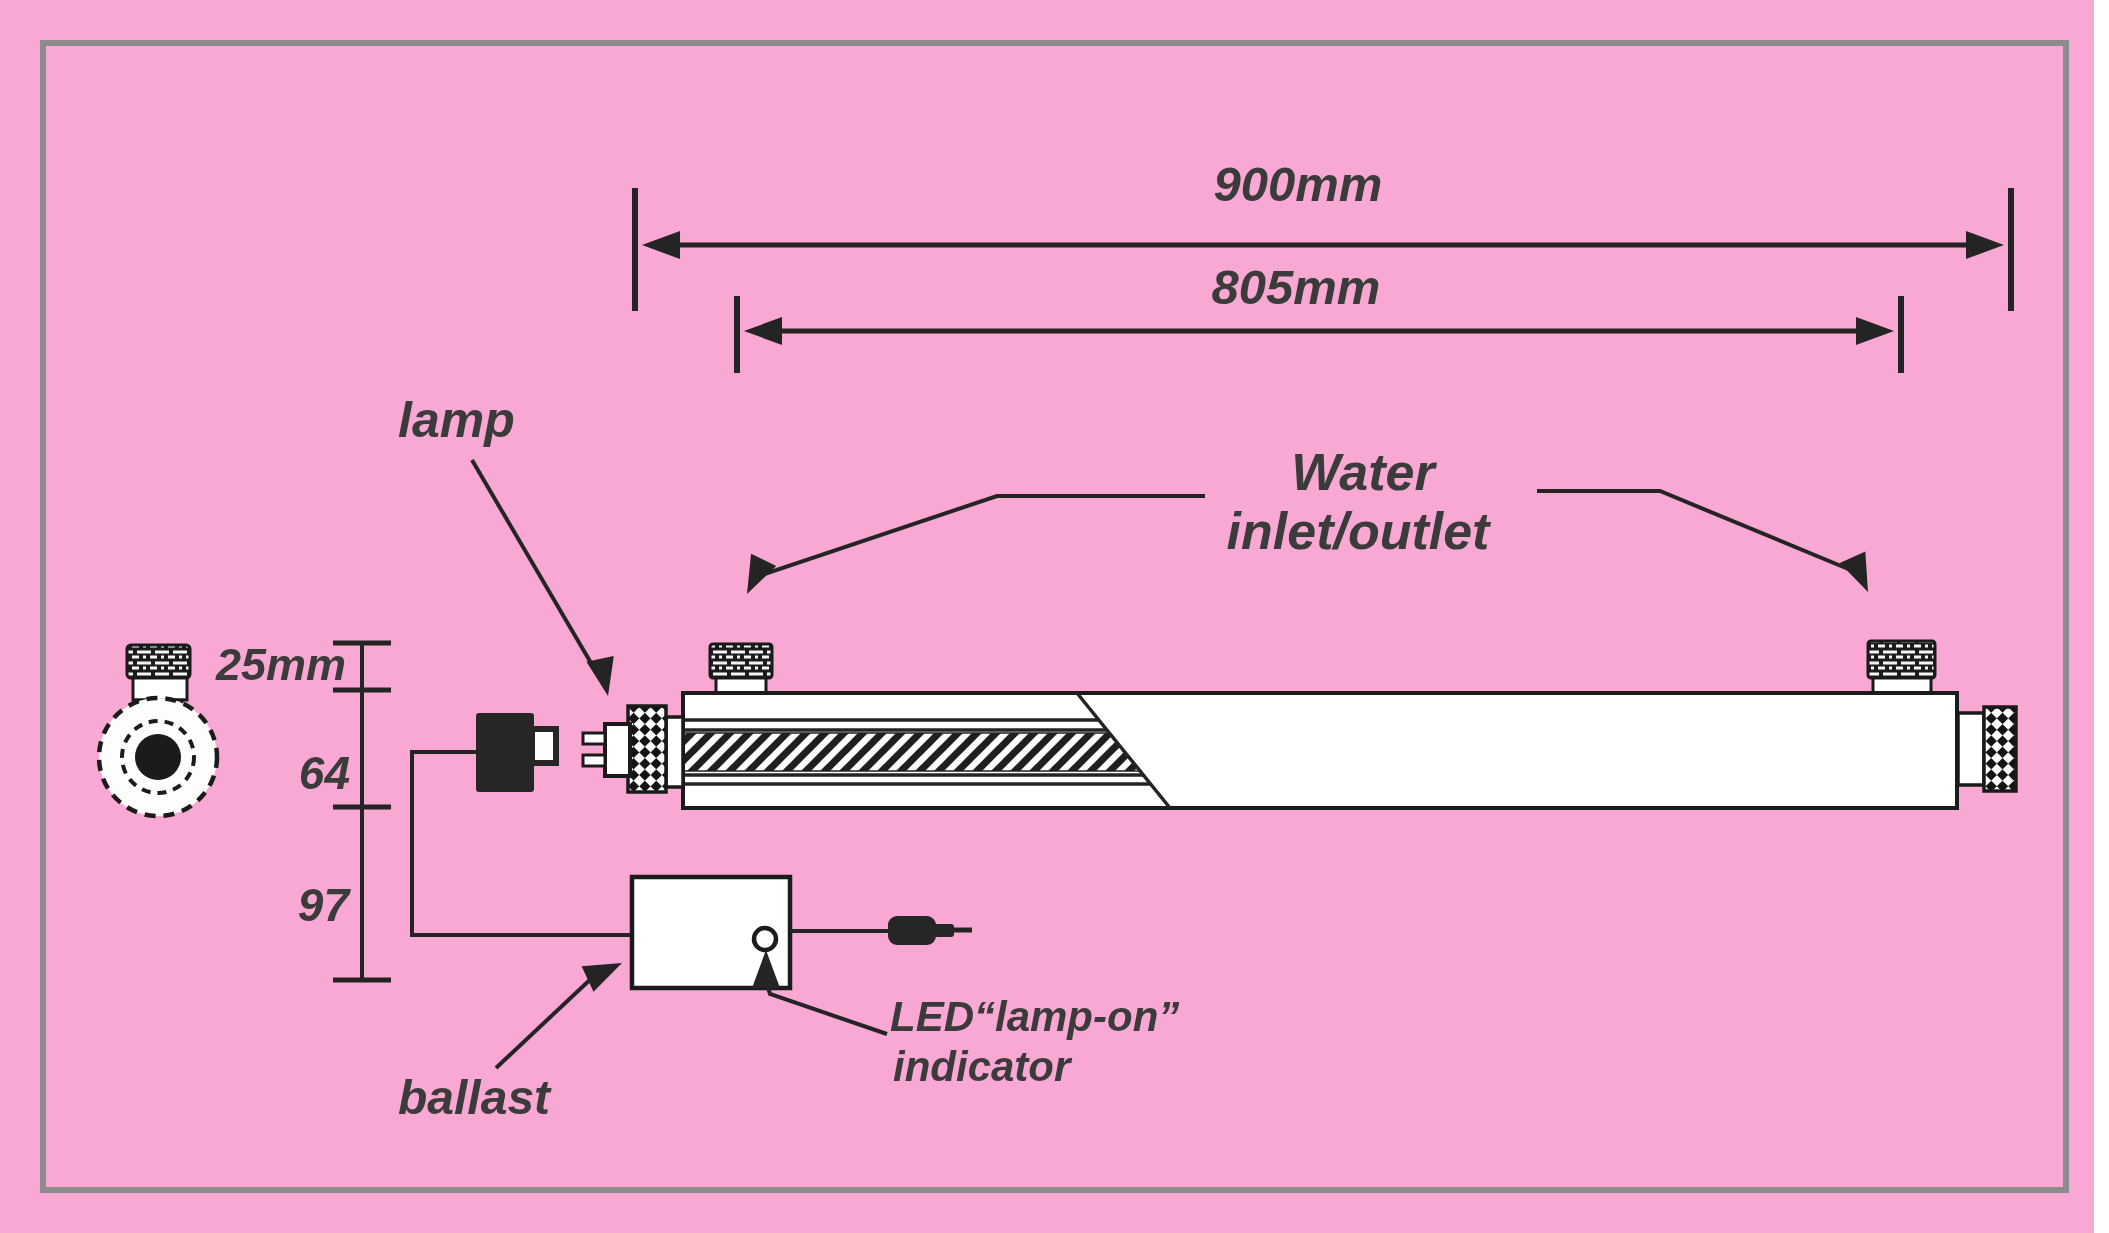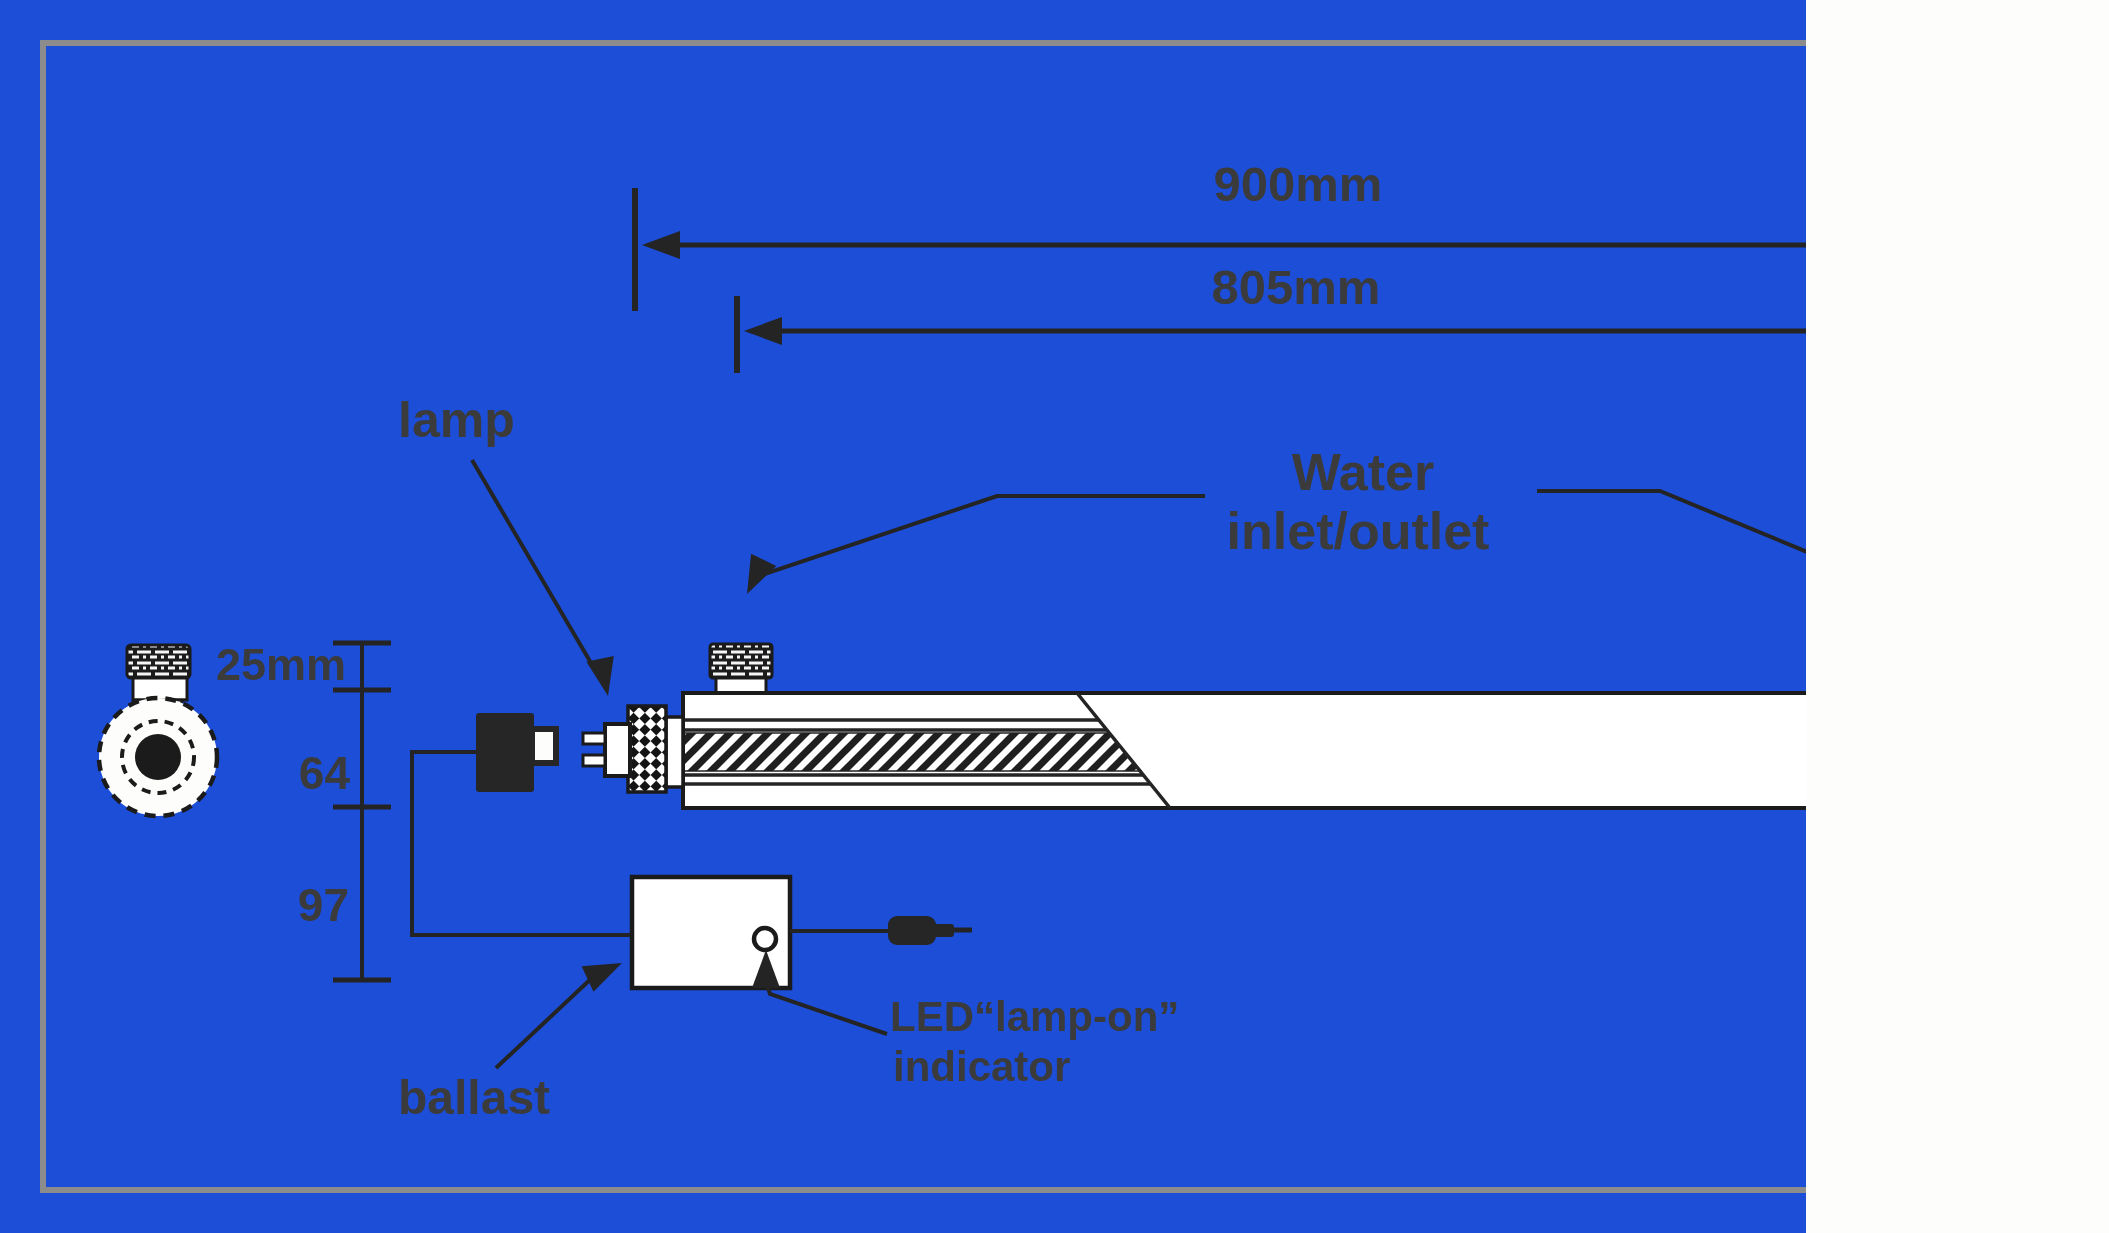--- a/index.html
+++ b/index.html
@@ -1,17 +1,17 @@
 <!DOCTYPE html>
 <html><head>
 <meta charset="utf-8">
 <style>
   html,body{margin:0;padding:0;background:#fdfdfb;}
-  .canvas{position:relative;width:1806px;height:1233px;background:#1d4ed8;overflow:hidden;
-          font-family:"Liberation Sans", sans-serif;}
+  .canvas{position:relative;width:2094px;height:1233px;background:#f9a8d4;overflow:hidden;
+          font-family:"Liberation Sans", sans-serif;font-style:italic;}
   svg{position:absolute;left:0;top:0;}
   text{fill:#3b3b3b;font-weight:700;font-family:"Liberation Sans", sans-serif;}
   .ink{stroke:#242424;}
 </style>
 </head>
 <body>
 
 <div class="canvas">
 <svg width="2109" height="1233" viewBox="0 0 2109 1233">
   <defs>

